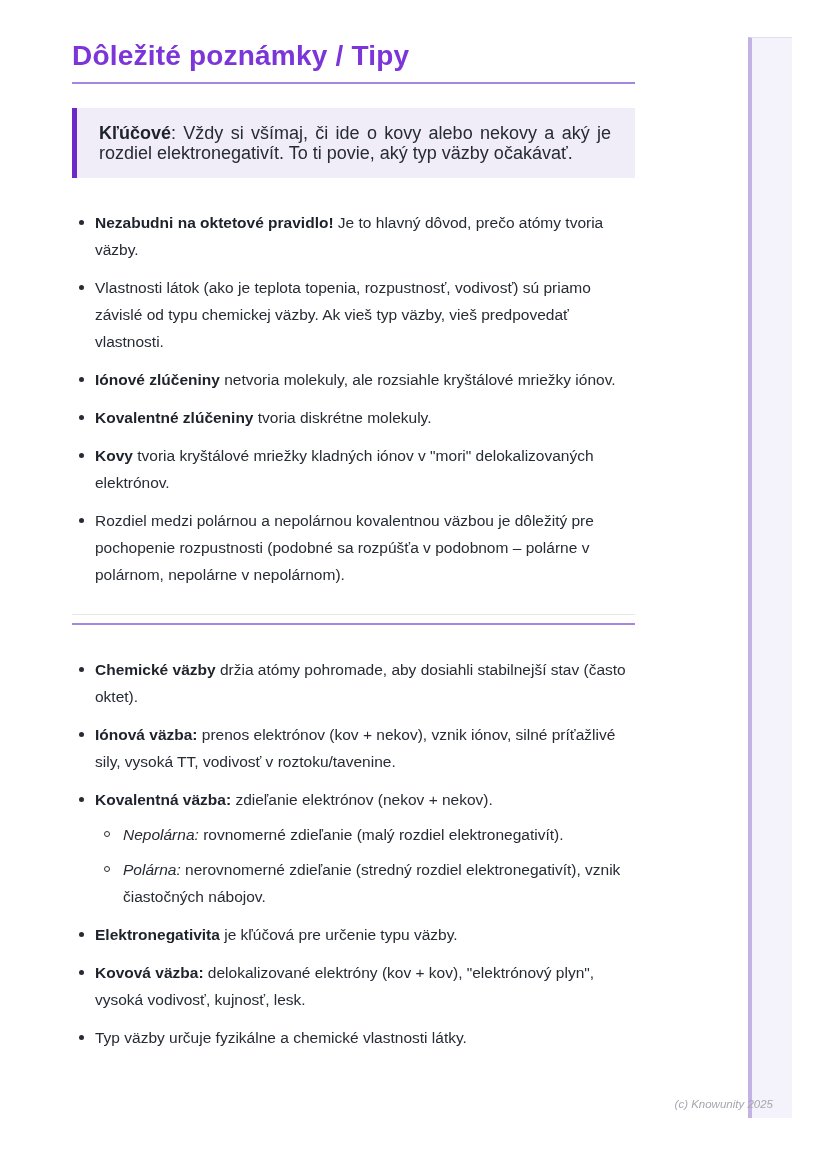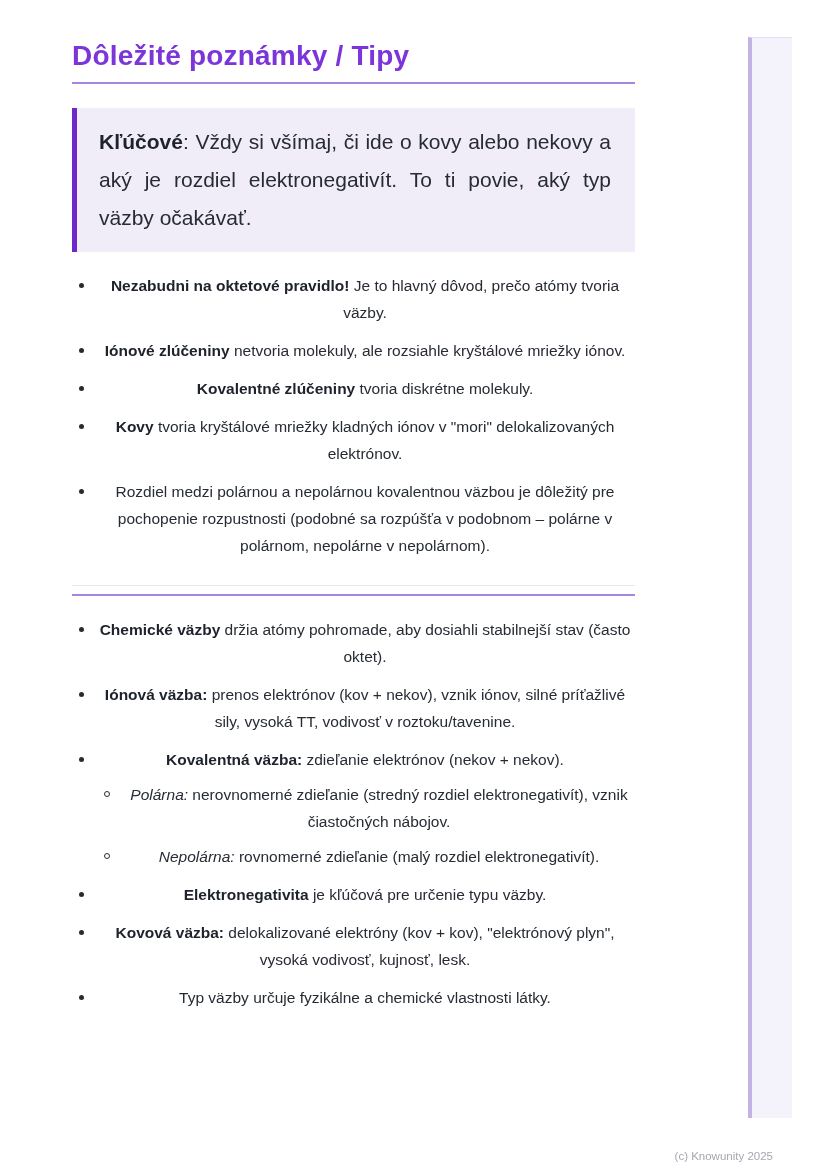--- a/index.html
+++ b/index.html
@@ -39,32 +39,31 @@
     margin-top: 26px;
   }
 
   .callout {
     margin-top: 24px;
     background: #f0edf8;
     border-left: 5px solid #6d28c9;
     padding: 15px 24px 15px 22px;
   }
   .callout-text {
-    font-size: 21px;
-    line-height: 38px;
+    font-size: 18px;
+    line-height: 20px;
     text-align: justify;
     color: #262b34;
   }
   .callout-text strong { color: #1d222b; }
 
   ul.bullets {
-    margin-top: 20px;
+    margin-top: 31px;
     list-style: none;
     padding-left: 0;
-    text-align: center;
   }
   ul.bullets > li {
     position: relative;
     padding-left: 23px;
     font-size: 15.5px;
     line-height: 27px;
     margin-bottom: 11px;
     color: #262b34;
   }
   ul.bullets > li::before {
@@ -106,62 +105,64 @@
     left: 748px; top: 37px;
     width: 44px; height: 1081px;
     background: #f4f2fa;
     border-left: 4px solid #c3b2e4;
     border-top: 1px solid #e3ddf2;
     z-index: 1;
   }
 
   .copyright {
     position: absolute;
-    top: 1150px;
+    top: 1098px;
     right: 55px;
     font-size: 11.5px;
     color: #a6a7af;
     z-index: 2;
+    font-style: italic;
   }
 </style>
 </head>
 <body>
 
 <div class="page">
 
   <main class="content">
 
     <section>
       <h1 class="section-title">Dôležité poznámky / Tipy</h1>
       <hr class="title-rule">
 
       <aside class="callout">
         <p class="callout-text"><strong>Kľúčové</strong><span>: Vždy si všímaj, či ide o kovy alebo nekovy a aký je rozdiel elektronegativít. To ti povie, aký typ väzby očakávať.</span></p>
       </aside>
 
       <ul class="bullets" id="list-0">
           <li><strong>Nezabudni na oktetové pravidlo!</strong> Je to hlavný dôvod, prečo atómy tvoria väzby.</li>
+          <li>Vlastnosti látok (ako je teplota topenia, rozpustnosť, vodivosť) sú priamo závislé od typu chemickej väzby. Ak vieš typ väzby, vieš predpovedať vlastnosti.</li>
           <li><strong>Iónové zlúčeniny</strong> netvoria molekuly, ale rozsiahle kryštálové mriežky iónov.</li>
           <li><strong>Kovalentné zlúčeniny</strong> tvoria diskrétne molekuly.</li>
           <li><strong>Kovy</strong> tvoria kryštálové mriežky kladných iónov v "mori" delokalizovaných elektrónov.</li>
           <li>Rozdiel medzi polárnou a nepolárnou kovalentnou väzbou je dôležitý pre pochopenie rozpustnosti (podobné sa rozpúšťa v podobnom – polárne v polárnom, nepolárne v nepolárnom).</li>
         </ul>
 
       <hr class="section-divider">
     </section>
 
     <section>
       <hr class="title-rule">
 
       <ul class="bullets" id="list-1">
           <li><strong>Chemické väzby</strong> držia atómy pohromade, aby dosiahli stabilnejší stav (často oktet).</li>
           <li><strong>Iónová väzba:</strong> prenos elektrónov (kov + nekov), vznik iónov, silné príťažlivé sily, vysoká TT, vodivosť v roztoku/tavenine.</li>
           <li><strong>Kovalentná väzba:</strong> zdieľanie elektrónov (nekov + nekov).<ul class="sub-bullets">
+              <li><em>Nepolárna:</em> rovnomerné zdieľanie (malý rozdiel elektronegativít).</li>
               <li><em>Polárna:</em> nerovnomerné zdieľanie (stredný rozdiel elektronegativít), vznik čiastočných nábojov.</li>
-              <li><em>Nepolárna:</em> rovnomerné zdieľanie (malý rozdiel elektronegativít).</li>
             </ul></li>
           <li><strong>Elektronegativita</strong> je kľúčová pre určenie typu väzby.</li>
           <li><strong>Kovová väzba:</strong> delokalizované elektróny (kov + kov), "elektrónový plyn", vysoká vodivosť, kujnosť, lesk.</li>
           <li>Typ väzby určuje fyzikálne a chemické vlastnosti látky.</li>
         </ul>
     </section>
 
   </main>
 
   <div class="side-strip"></div>

